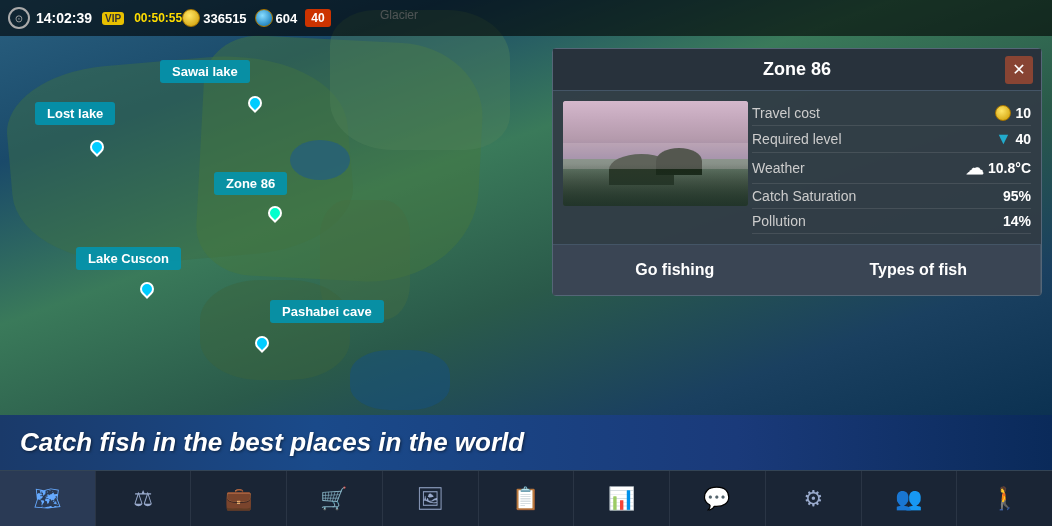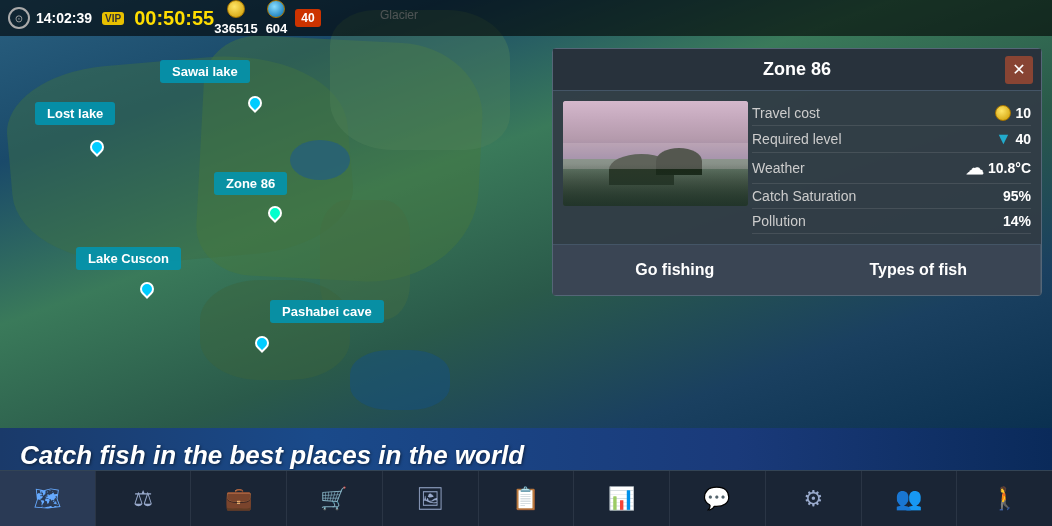--- a/index.html
+++ b/index.html
@@ -77,21 +77,21 @@
       background: #e8c000;
       color: #333;
       font-size: 10px;
       font-weight: bold;
       padding: 1px 3px;
       border-radius: 3px;
       margin: 0 4px;
     }
     .countdown-text {
       color: #ffdd00;
-      font-size: 20px;
+      font-size: 12px;
       font-weight: bold;
     }
     .top-bar-center {
       flex: 1;
       text-align: center;
       color: white;
       font-size: 16px;
       font-weight: bold;
     }
     .currency-area {
@@ -99,21 +99,20 @@
       align-items: center;
       gap: 8px;
     }
     .coin-display {
       display: flex;
       align-items: center;
       gap: 3px;
       color: white;
       font-size: 13px;
       font-weight: bold;
-      flex-direction: column;
     }
     .coin-icon {
       width: 18px; height: 18px;
       background: radial-gradient(circle at 40% 35%, #ffe566, #cc9900);
       border-radius: 50%;
       border: 1px solid #aa7700;
     }
     .level-badge {
       background: #cc3300;
       color: white;
@@ -220,21 +219,21 @@
       background: rgba(60, 70, 85, 0.9);
       border-right: 1px solid #445566;
     }
     #btn-go-fishing {
       background: rgba(60, 70, 85, 0.9);
     }
 
     
     #bottom-banner {
       position: absolute;
-      bottom: 43px;
+      bottom: 56px;
       left: 0;
       right: 0;
       background: linear-gradient(90deg, #1a3a6a 0%, #1a4a8a 30%, #1a3a7a 70%, #0a2a5a 100%);
       padding: 12px 20px;
       z-index: 5;
     }
     #banner-text {
       color: white;
       font-size: 26px;
       font-style: italic;

